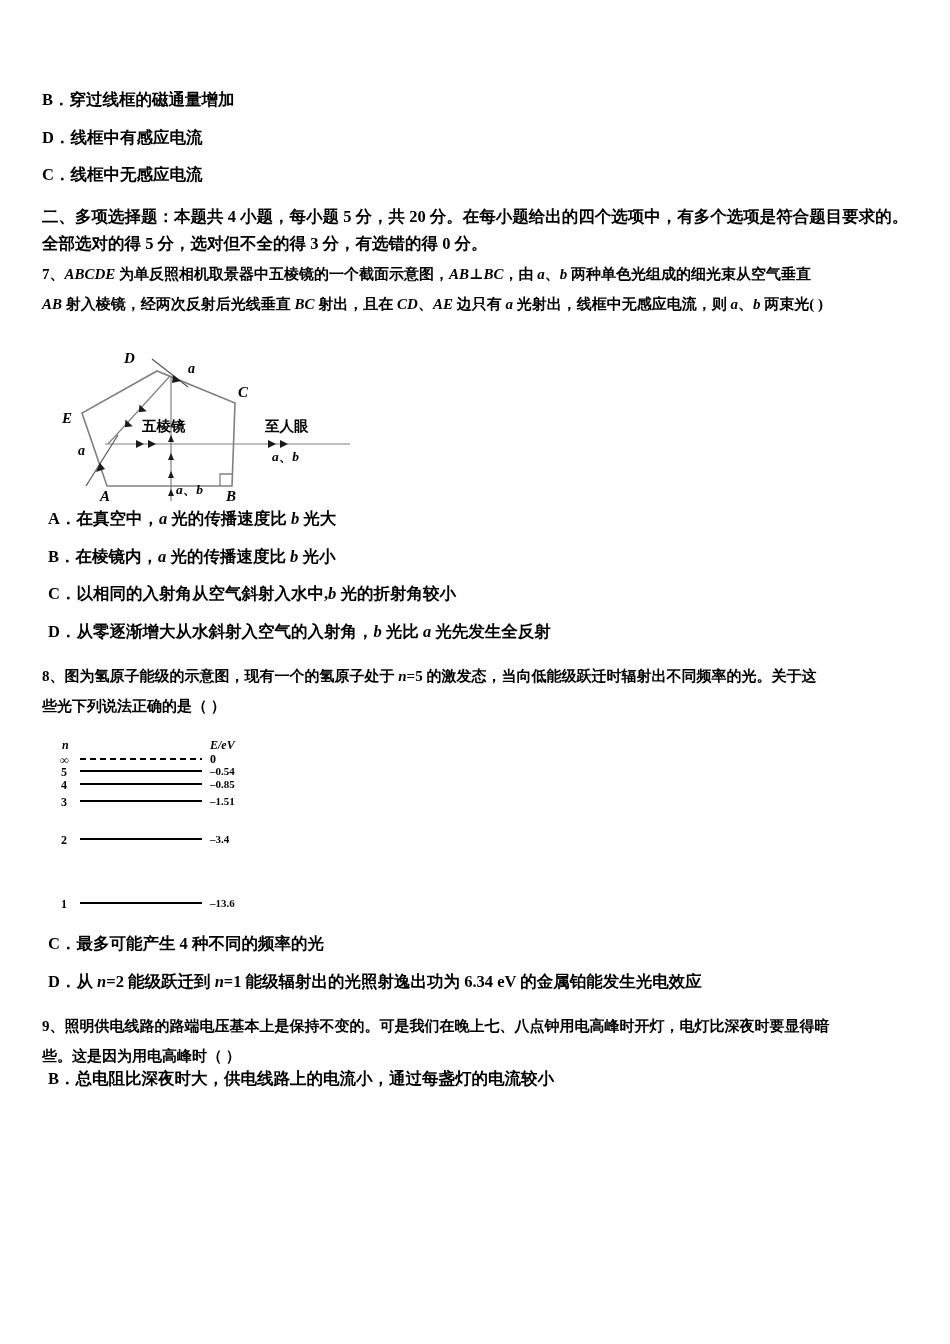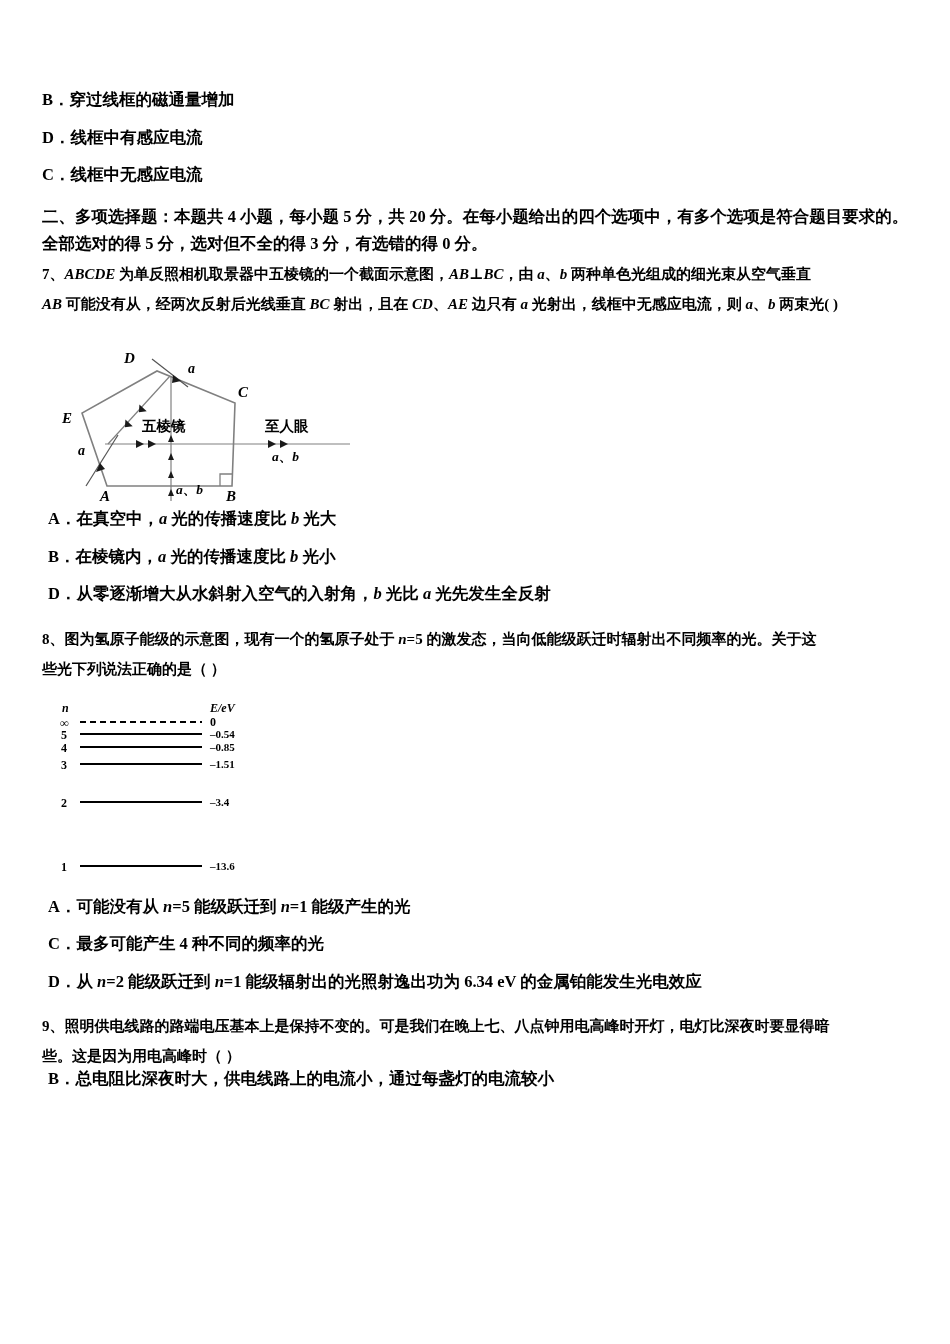--- a/index.html
+++ b/index.html
@@ -94,21 +94,21 @@
   </div>
   <div class="opt">
     <span class="lbl">C．</span><span class="body">线框中无感应电流</span>
   </div>
 
   <div class="para para-tight">二、多项选择题：本题共 4 小题，每小题 5 分，共 20 分。在每小题给出的四个选项中，有多个选项是符合题目要求的。</div>
   <div class="para para-tight">全部选对的得 5 分，选对但不全的得 3 分，有选错的得 0 分。</div>
 
   <div class="qhead"><span>7、</span><span class="ital">ABCDE</span><span> 为单反照相机取景器中五棱镜的一个截面示意图，</span><span class="ital">AB⊥BC</span><span>，由 </span><span class="ital">a</span><span>、</span><span class="ital">b</span><span> 两种单色光组成的细光束从空气垂直</span></div>
 
-  <div class="qhead"><span class="ital">AB</span><span> 可能没有从，经两次反射后光线垂直 </span><span class="ital">BC</span><span> 射出，且在 </span><span class="ital">CD</span><span>、</span><span class="ital">AE</span><span> 边只有 </span><span class="ital">a</span><span> 光射出，线框中无感应电流，则 </span><span class="ital">a</span><span>、</span><span class="ital">b</span><span> 两束光(    )</span></div>
+  <div class="qhead"><span class="ital">AB</span><span> 射入棱镜，经两次反射后光线垂直 </span><span class="ital">BC</span><span> 射出，且在 </span><span class="ital">CD</span><span>、</span><span class="ital">AE</span><span> 边只有 </span><span class="ital">a</span><span> 光射出，线框中无感应电流，则 </span><span class="ital">a</span><span>、</span><span class="ital">b</span><span> 两束光(    )</span></div>
 
   <div class="fig-prism">
     <svg width="300" height="170" viewBox="0 0 300 170">
 
       <polygon points="47,155 172,155 175,72 97,40 22,82" fill="none" stroke="#808080" stroke-width="1.6"></polygon>
 
       <polyline points="160,155 160,143 172,143" fill="none" stroke="#808080" stroke-width="1.3"></polyline>
 
       <line x1="111" y1="170" x2="111" y2="45" stroke="#808080" stroke-width="1.2"></line>
 
@@ -149,20 +149,23 @@
     </svg>
   </div>
 
   <div class="opt opt-indent">
     <span class="lbl">A．</span><span class="body"><span>在真空中，</span><span class="ital">a</span><span> 光的传播速度比 </span><span class="ital">b</span><span> 光大</span></span>
   </div>
   <div class="opt opt-indent">
     <span class="lbl">B．</span><span class="body"><span>在棱镜内，</span><span class="ital">a</span><span> 光的传播速度比 </span><span class="ital">b</span><span> 光小</span></span>
   </div>
   <div class="opt opt-indent">
+    <span class="lbl">C．</span><span class="body"><span>以相同的入射角从空气斜射入水中,</span><span class="ital">b</span><span> 光的折射角较小</span></span>
+  </div>
+  <div class="opt opt-indent">
     <span class="lbl">D．</span><span class="body"><span>从零逐渐增大从水斜射入空气的入射角，</span><span class="ital">b</span><span> 光比 </span><span class="ital">a</span><span> 光先发生全反射</span></span>
   </div>
 
   <div class="qhead"><span>8、</span><span>图为氢原子能级的示意图，现有一个的氢原子处于 </span><span class="ital">n</span><span>=5 的激发态，当向低能级跃迁时辐射出不同频率的光。关于这</span></div>
   <div class="qhead">些光下列说法正确的是（      ）</div>
 
   <div class="fig-levels">
     <svg width="250" height="185" viewBox="0 0 250 185">
 
       <text x="12" y="14" font-family="Liberation Serif, serif" font-size="12" font-style="italic" font-weight="bold" fill="#000">n</text>
@@ -188,23 +191,20 @@
       <text x="11" y="109" font-family="Liberation Serif, serif" font-size="12" font-weight="bold" fill="#000">2</text>
       <text x="160" y="108" font-family="Liberation Serif, serif" font-size="11" font-weight="bold" fill="#000">–3.4</text>
 
       <line x1="30" y1="168" x2="152" y2="168" stroke="#000" stroke-width="2.2"></line>
       <text x="11" y="173" font-family="Liberation Serif, serif" font-size="12" font-weight="bold" fill="#000">1</text>
       <text x="160" y="172" font-family="Liberation Serif, serif" font-size="11" font-weight="bold" fill="#000">–13.6</text>
     </svg>
   </div>
 
   <div class="opt opt-indent">
-    <span class="lbl">A．</span><span class="body"><span>可能没有从 </span><span class="ital">n</span><span>=5 能级跃迁到 </span><span class="ital">n</span><span>=1 能级产生的光</span></span>
-  </div>
-  <div class="opt opt-indent">
     <span class="lbl">C．</span><span class="body">最多可能产生 4 种不同的频率的光</span>
   </div>
   <div class="opt opt-indent">
     <span class="lbl">D．</span><span class="body"><span>从 </span><span class="ital">n</span><span>=2 能级跃迁到 </span><span class="ital">n</span><span>=1 能级辐射出的光照射逸出功为 6.34 eV 的金属铂能发生光电效应</span></span>
   </div>
 
   <div class="qhead"><span>9、</span><span>照明供电线路的路端电压基本上是保持不变的。可是我们在晚上七、八点钟用电高峰时开灯，电灯比深夜时要显得暗</span></div>
   <div class="qhead">些。这是因为用电高峰时（      ）</div>
 
   <div class="opt opt-indent">

